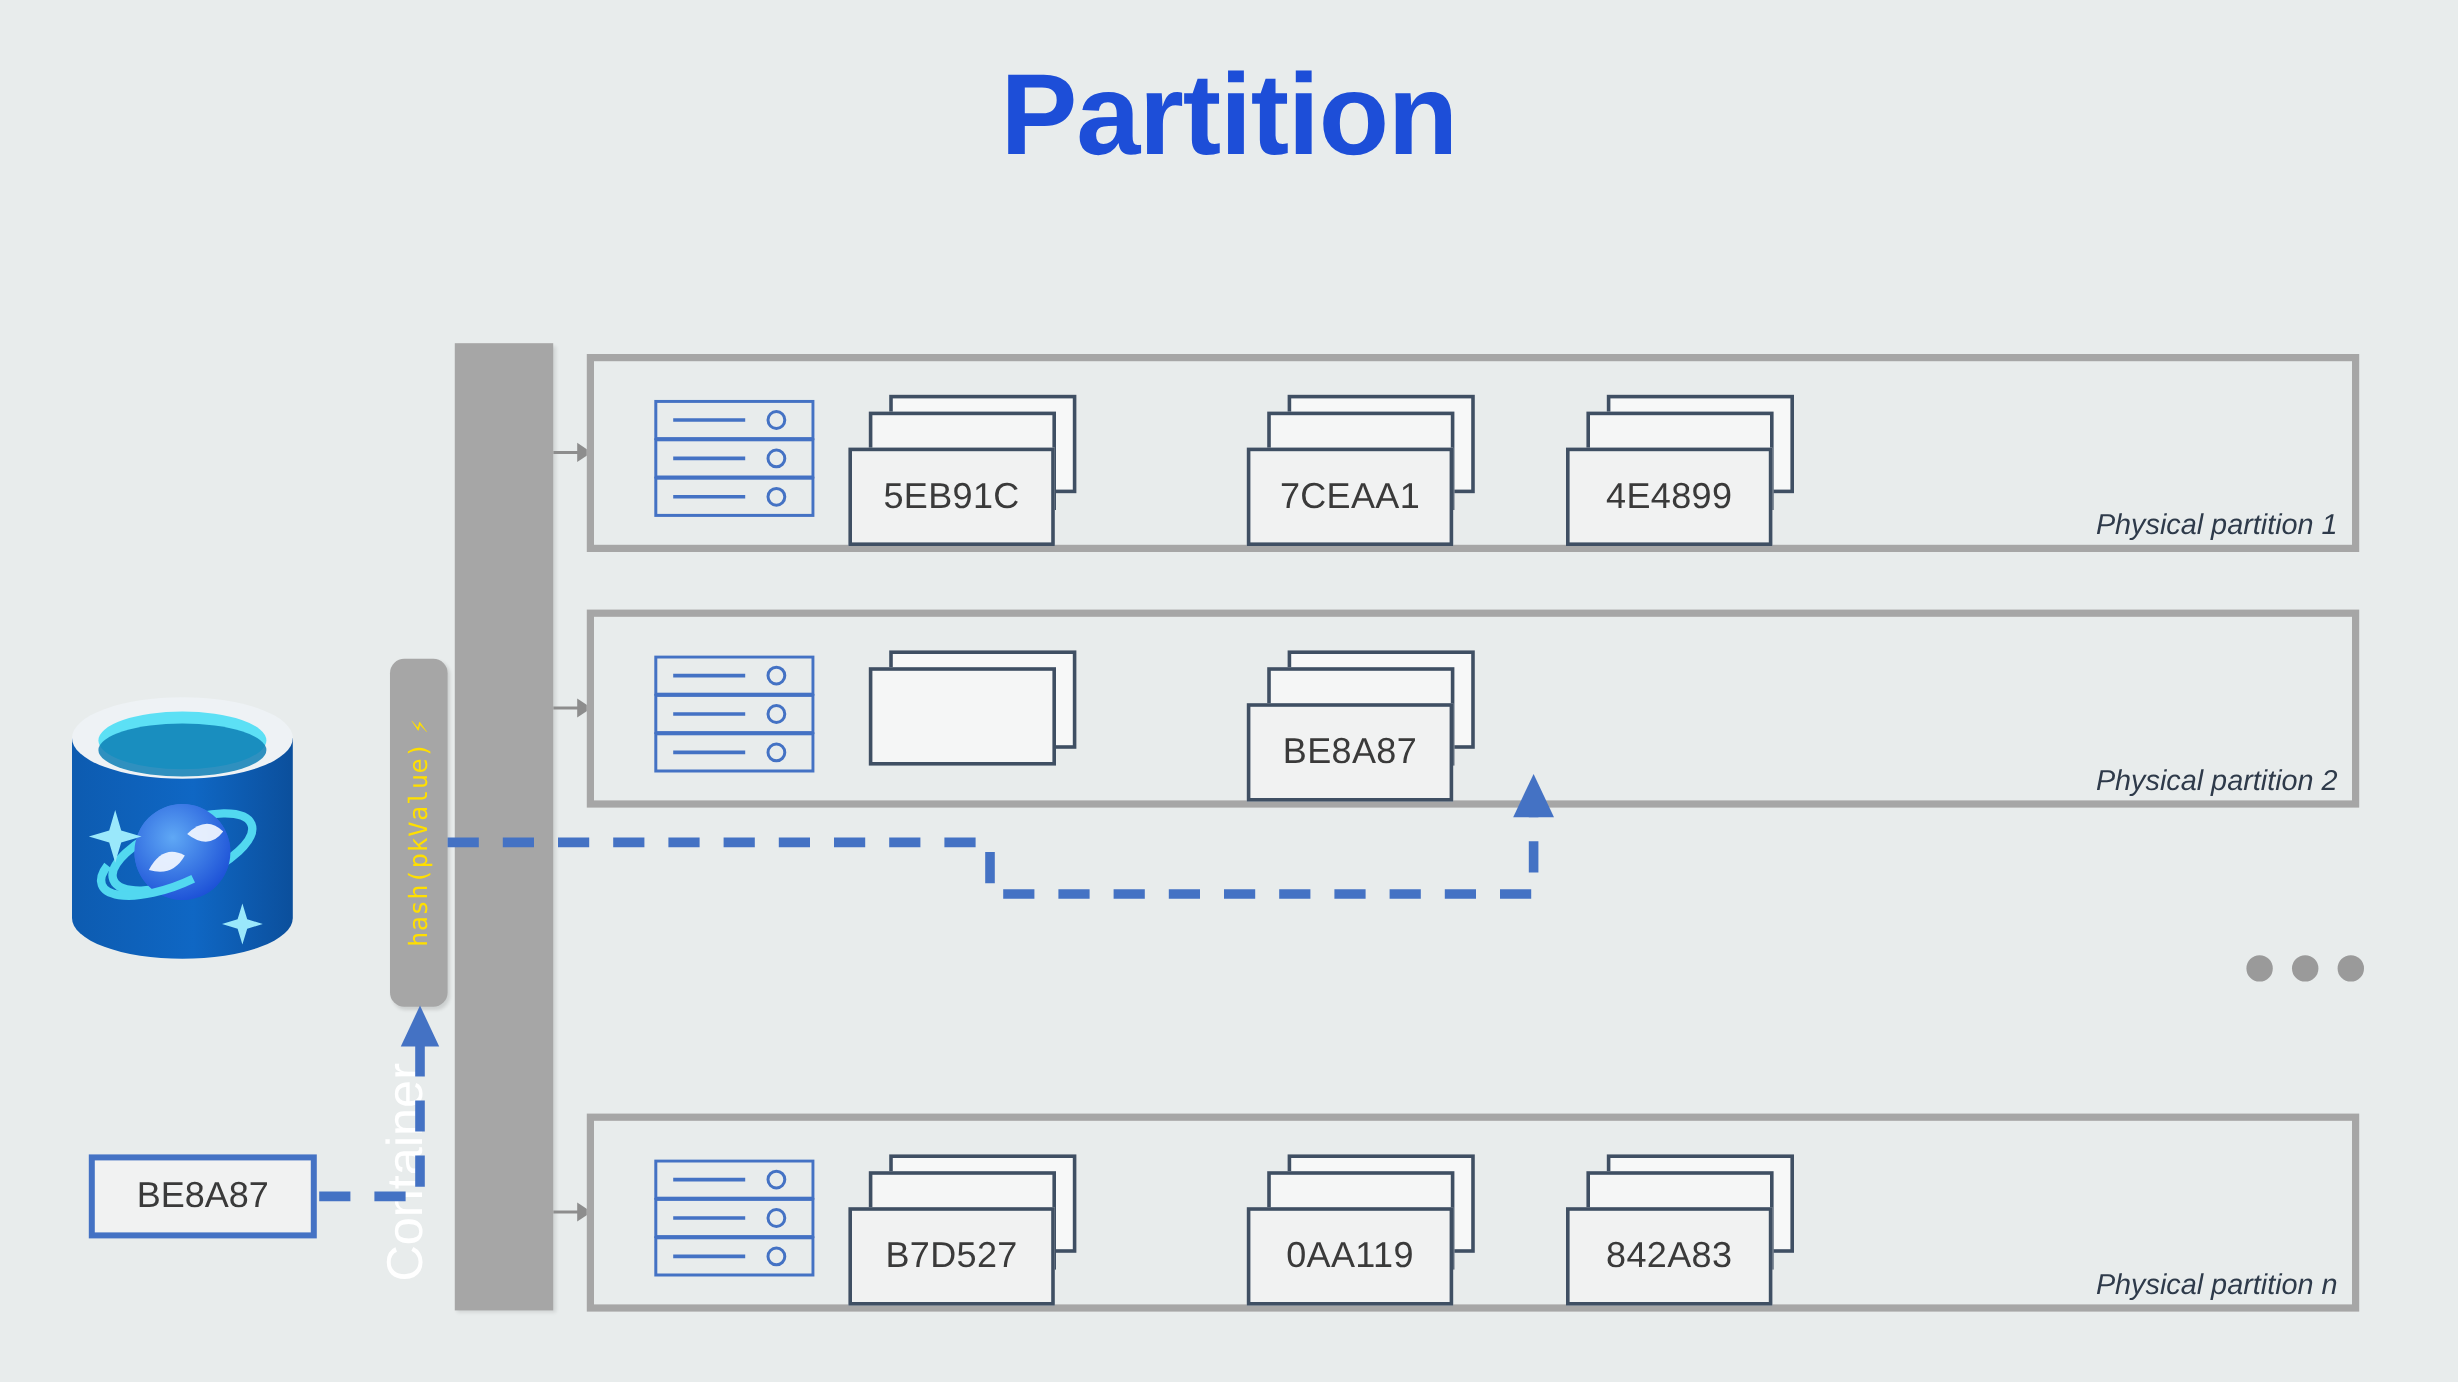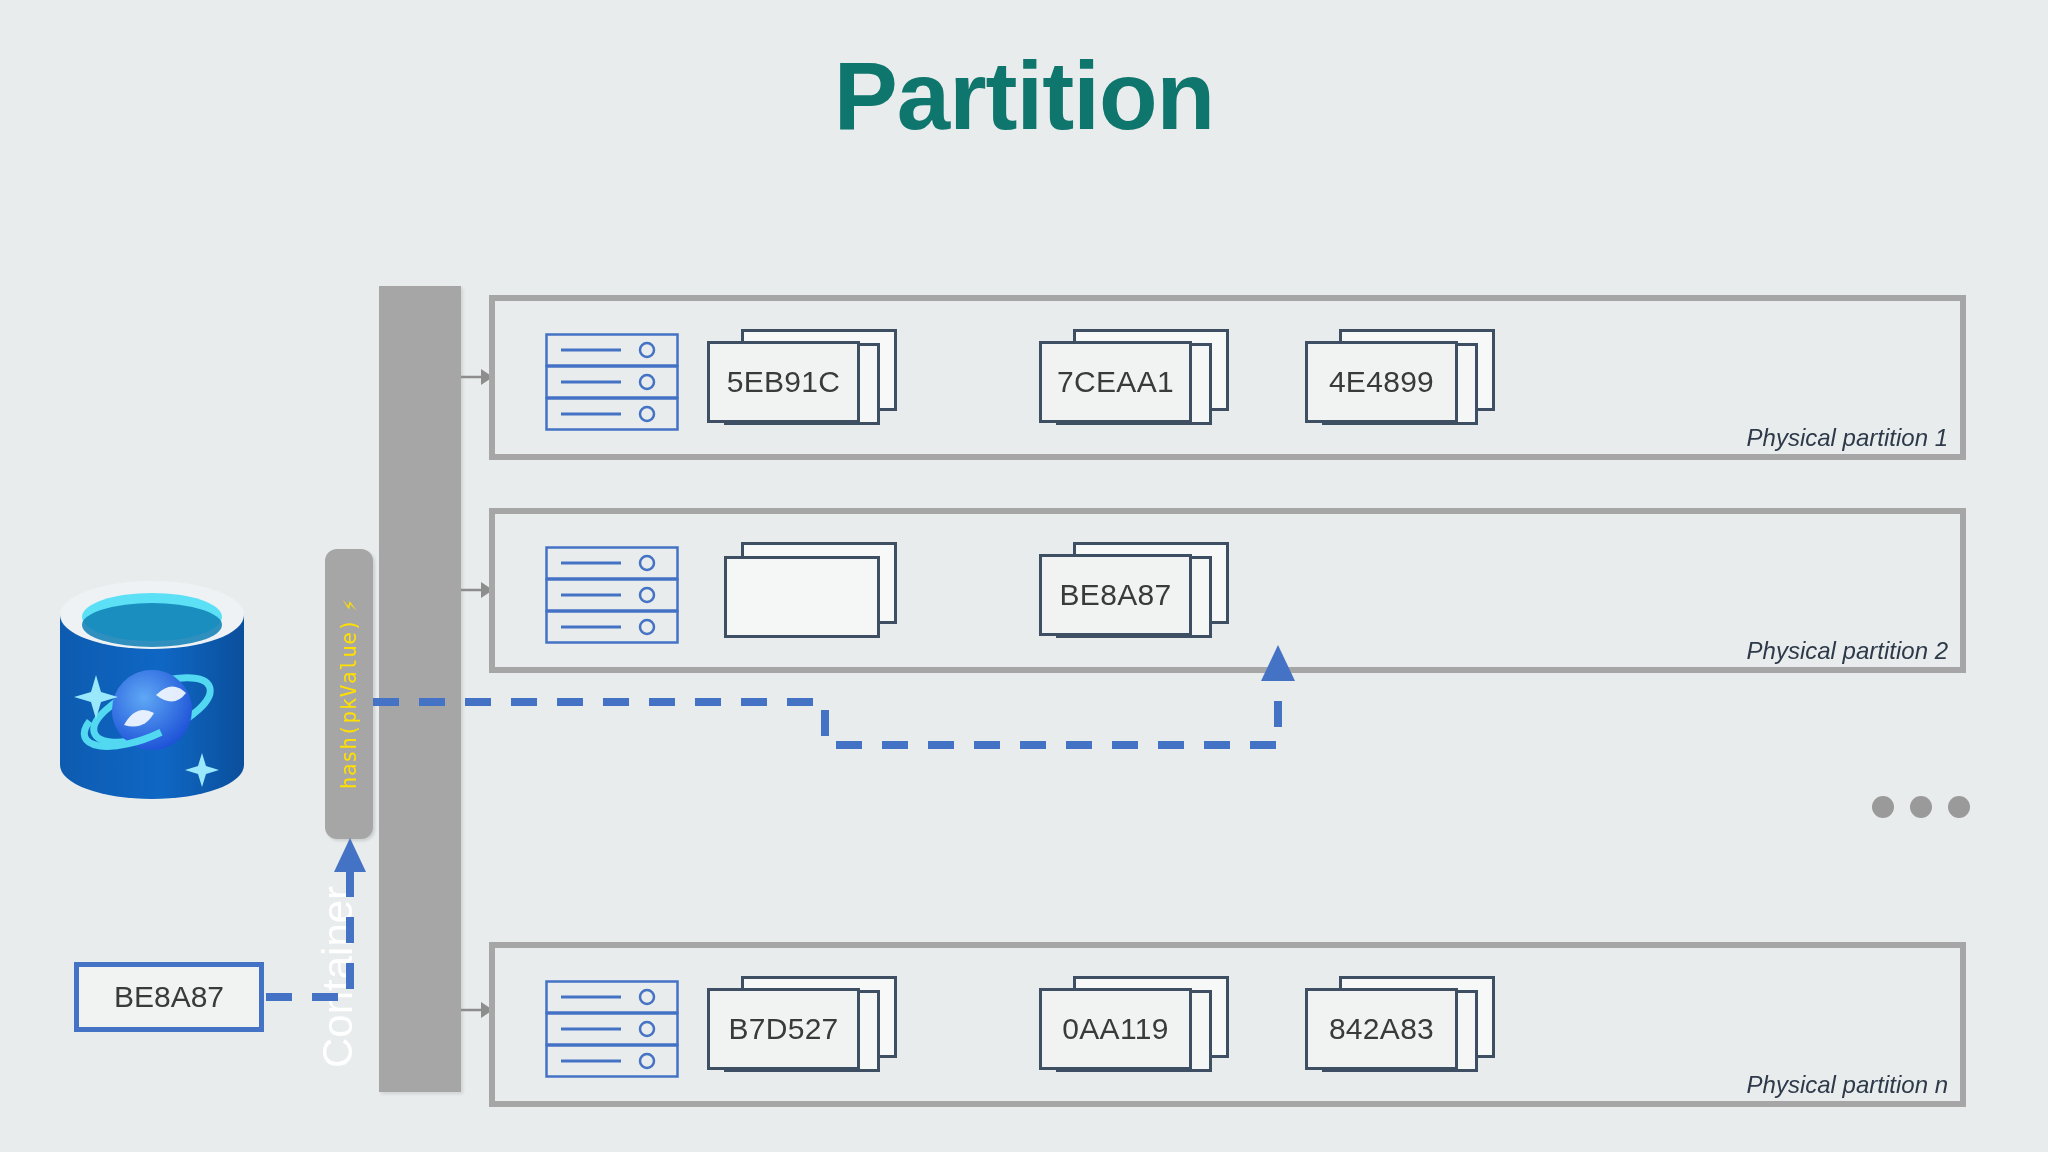--- a/index.html
+++ b/index.html
@@ -18,21 +18,21 @@
 
   
   #title {
     position: absolute;
     left: 0;
     top: 48px;
     width: 2048px;
     text-align: center;
     font-size: 96px;
     font-weight: bold;
-    color: #0f766e;
+    color: #1d4ed8;
     letter-spacing: -1px;
     line-height: 1.0;
   }
 
   
   #cosmos-icon {
     position: absolute;
     left: 52px;
     top: 575px;
     width: 200px;
@@ -101,21 +101,21 @@
   .partition {
     position: absolute;
     left: 489px;
     width: 1477px;
     border: 6px solid #a6a6a6;
     background: #e8ecec;
     box-sizing: border-box;
   }
   #partition-1 { top: 295px;  height: 165px; }
   #partition-2 { top: 508px;  height: 165px; }
-  #partition-3 { top: 928px;  height: 165px; margin-top: 14px; }
+  #partition-3 { top: 928px;  height: 165px; }
 
   .partition-label {
     position: absolute;
     right: 12px;
     bottom: 2px;
     font-size: 24px;
     font-style: italic;
     color: #2e3a4a;
     white-space: nowrap;
   }
@@ -144,21 +144,21 @@
   }
   .card-stack .sheet.back {
     left: 34px;  top: 0;   width: 156px; height: 82px;
     background: #f7f8f8;
   }
   .card-stack .sheet.mid {
     left: 17px;  top: 14px; width: 156px; height: 82px;
     background: #f5f6f6;
   }
   .card-stack .sheet.front {
-    left: 0;     top: 12px; width: 153px; height: 82px;
+    left: 0;     top: 44px; width: 172px; height: 82px;
     background: #f1f2f2;
     display: flex;
     align-items: center;
     justify-content: center;
   }
   .card-stack .sheet.front span {
     font-size: 30px;
     color: #3a3a3a;
     letter-spacing: 0.3px;
   }

